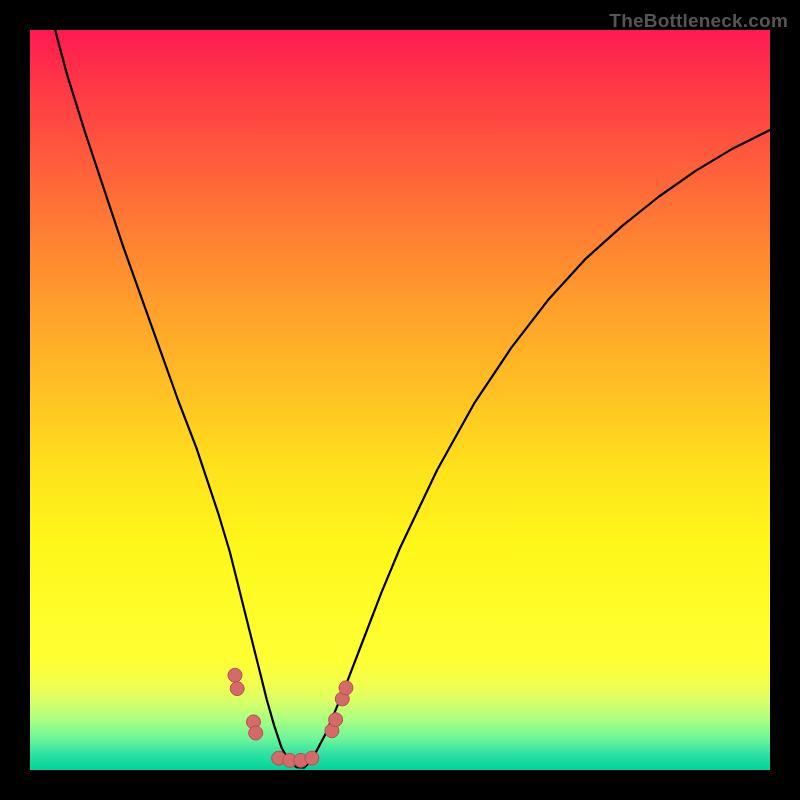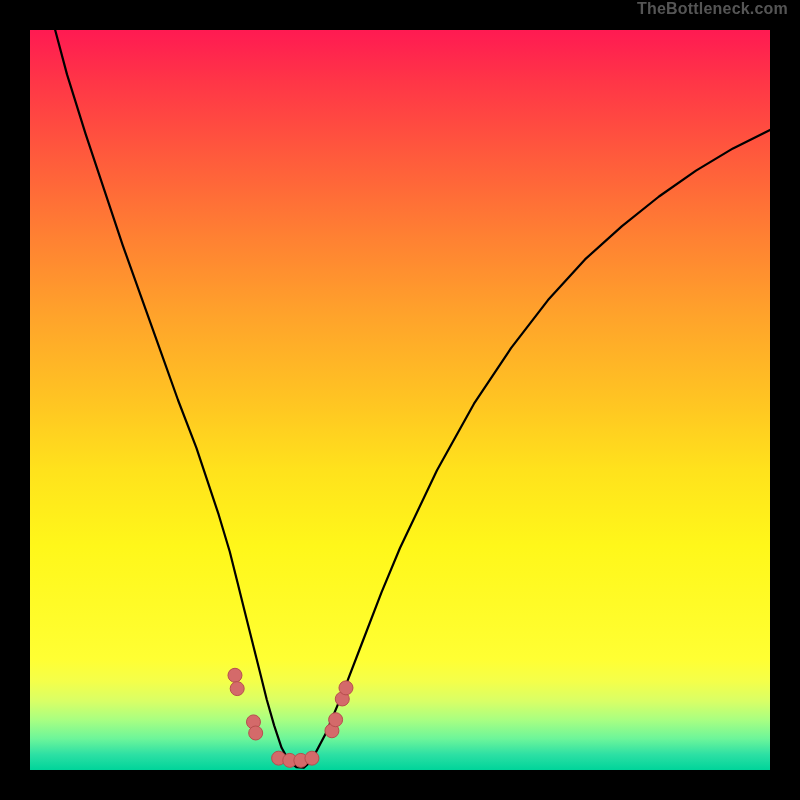--- a/index.html
+++ b/index.html
@@ -47,24 +47,24 @@
       #6cf59a 72%,
       #2de0a4 86%,
       #00d49a 100%);
   }
   .curve-layer {
     position: absolute;
     inset: 0;
   }
   .watermark {
     position: absolute;
-    top: 0;
+    top: 10px;
     right: 12px;
     font-family: Arial, Helvetica, sans-serif;
-    font-size: 16px;
+    font-size: 19px;
     font-weight: 600;
     color: #555;
     letter-spacing: 0.2px;
   }
 </style>
 </head>
 <body>
 
 <div class="frame">
   <div class="watermark">TheBottleneck.com</div>

